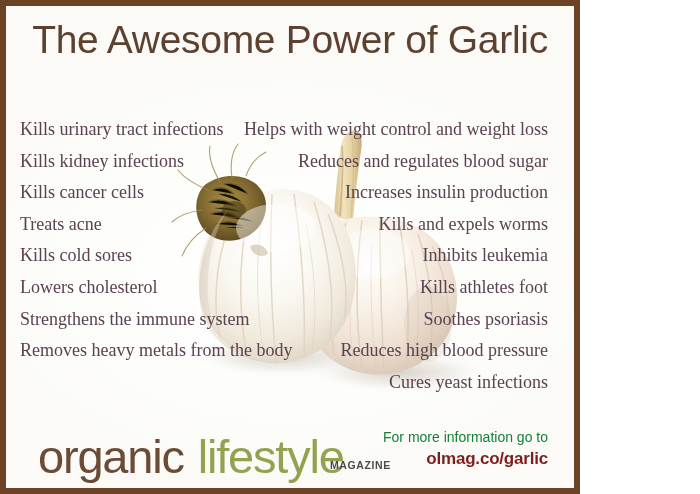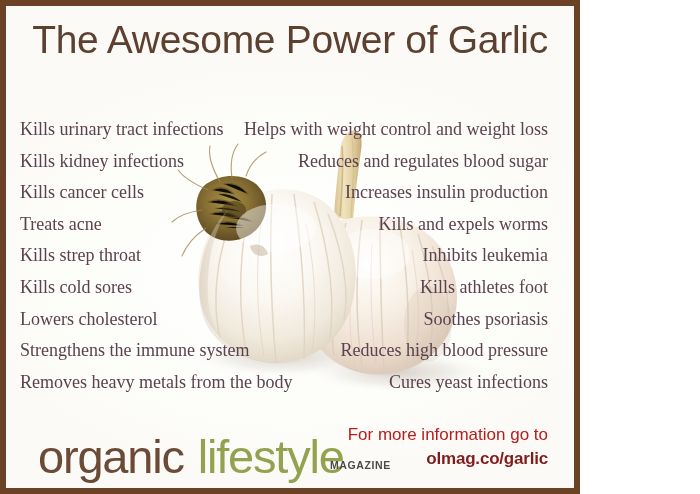--- a/index.html
+++ b/index.html
@@ -97,22 +97,22 @@
 
   
   #cta {
     position:absolute;
     right:26px; bottom:16px;
     text-align:right;
     z-index:5;
     line-height:1.45;
   }
   #cta-line1 {
-    font-size:17px;
-    color:#b91c1c;
+    font-size:14px;
+    color:#15803d;
     font-weight:400;
   }
   #cta-line2 {
     font-size:17px;
     font-weight:700;
     color:#7f1d1d;
     letter-spacing:-0.2px;
   }
 </style>
 </head>
@@ -255,21 +255,20 @@
 
       <path d="M84 122 C92 118 100 122 102 130 C96 134 86 132 84 122 Z" fill="#bfae92" opacity="0.5"></path>
     </g>
   </svg>
 
   <div class="col" id="col-left">
     <div class="benefit">Kills urinary tract infections</div>
     <div class="benefit">Kills kidney infections</div>
     <div class="benefit">Kills cancer cells</div>
     <div class="benefit">Treats acne</div>
-    <div class="benefit">Kills strep throat</div>
     <div class="benefit">Kills cold sores</div>
     <div class="benefit">Lowers cholesterol</div>
     <div class="benefit">Strengthens the immune system</div>
     <div class="benefit">Removes heavy metals from the body</div>
   </div>
 
   <div class="col" id="col-right">
     <div class="benefit">Helps with weight control and weight loss</div>
     <div class="benefit">Reduces and regulates blood sugar</div>
     <div class="benefit">Increases insulin production</div>

